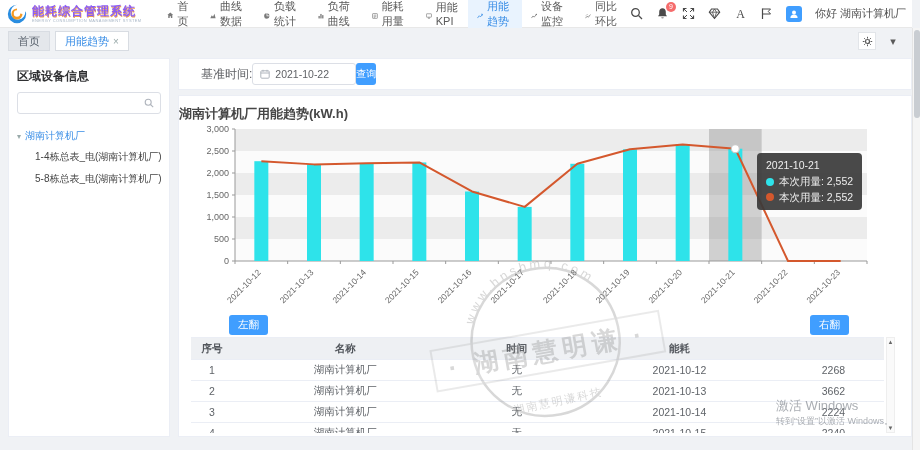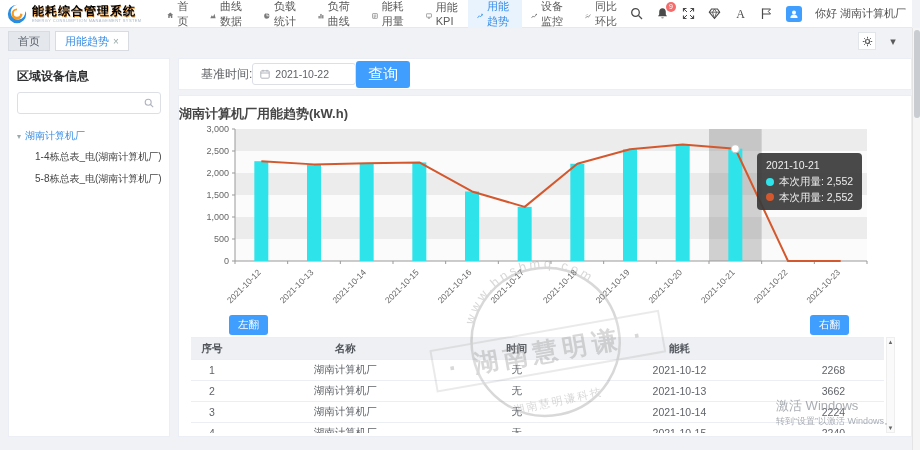--- a/index.html
+++ b/index.html
@@ -4,21 +4,21 @@
 <style>
   * { margin:0; padding:0; box-sizing:border-box; }
   html,body { width:920px; height:450px; overflow:hidden; }
   body { font-family:"Liberation Sans","DejaVu Sans",sans-serif; background:#f0f2f5; position:relative; font-size:11px; color:#515151; }
 
   
   .navbar { position:absolute; top:0; left:0; right:8px; height:28px; background:#fff; border-bottom:1px solid #e8e8e8; display:flex; align-items:center; padding-left:6px; z-index:5; }
   .logo { display:flex; align-items:center; gap:4px; min-width:148px; }
   .logo-swirl { width:22px; height:22px; }
   .logo-text-col { display:flex; flex-direction:column; line-height:1; }
-  .logo-title { font-size:12px; font-weight:bold; color:#000000; letter-spacing:1px; text-shadow:0.5px 0.5px 0 #f0a24a; }
+  .logo-title { font-size:12px; font-weight:bold; color:#8b5cf6; letter-spacing:1px; text-shadow:0.5px 0.5px 0 #f0a24a; }
   .logo-sub { font-size:4px; color:#a8b6c6; letter-spacing:0.4px; margin-top:2px; }
   .nav-menu { display:flex; height:28px; margin-left:4px; }
   .nav-item { display:flex; align-items:center; gap:4px; padding:0 9px; font-size:11px; color:#5a5a5a; cursor:pointer; height:28px; }
   .nav-item .nicon { width:10px; height:10px; display:inline-block; color:#7a7a7a; }
   .nav-item.active { color:#3a8ee6; background:#e9f3fe; }
   .nav-item.active .nicon { color:#3a8ee6; }
   .nav-right { margin-left:auto; display:flex; align-items:center; gap:13px; padding-right:6px; }
   .tool-icon { width:13px; height:13px; color:#4a4a4a; position:relative; cursor:pointer; }
   .badge { position:absolute; top:-5px; right:-7px; background:#f56c6c; color:#fff; font-size:7px; line-height:10px; min-width:10px; text-align:center; border-radius:6px; padding:0 2px; }
   .avatar { width:16px; height:16px; background:#409eff; border-radius:3px; display:flex; align-items:center; justify-content:center; }
@@ -41,21 +41,21 @@
   .side-search .sicon { width:10px; height:10px; color:#b0b5bd; }
   .tree { margin-top:12px; font-size:10px; }
   .tree-root { display:flex; align-items:center; gap:4px; padding:3px 8px; color:#3a8ee6; cursor:pointer; white-space:nowrap; }
   .tree-caret { color:#9aa; font-size:8px; }
   .tree-child { padding:4px 4px 4px 26px; color:#444; cursor:pointer; white-space:nowrap; overflow:hidden; }
 
   .querybar { left:178px; top:58px; right:8px; height:32px; display:flex; align-items:center; padding-left:22px; }
   .q-label { font-size:12px; color:#606266; }
   .date-input { width:104px; height:22px; border:1px solid #dcdfe6; border-radius:3px; display:flex; align-items:center; gap:5px; padding:0 7px; color:#606266; font-size:10.5px; background:#fff; cursor:pointer; }
   .cal-icon { width:10px; height:10px; color:#b0b5bd; }
-  .btn-blue { background:#409eff; color:#fff; border:none; border-radius:3px; font-size:15px; padding:4px 12px; cursor:pointer; font-family:inherit; }
+  .btn-blue { background:#409eff; color:#fff; border:none; border-radius:3px; font-size:10px; padding:4px 0; cursor:pointer; font-family:inherit; }
 
   .main { left:178px; top:95px; right:8px; bottom:13px; overflow:hidden; }
   .chart-title { text-align:left; font-size:13px; font-weight:bold; color:#464646; margin-top:9px; }
   .chart-wrap { position:absolute; left:12px; top:26px; width:690px; height:185px; }
   .chart-wrap svg { width:100%; height:100%; overflow:visible; }
 
   
   .tooltip { position:absolute; left:578px; top:57px; background:rgba(58,58,58,0.92); border-radius:4px; color:#eee; font-size:10.5px; padding:5px 9px; line-height:1.5; z-index:4; white-space:nowrap; }
   .tt-row { display:flex; align-items:center; gap:5px; }
   .dot { width:8px; height:8px; border-radius:50%; display:inline-block; }

